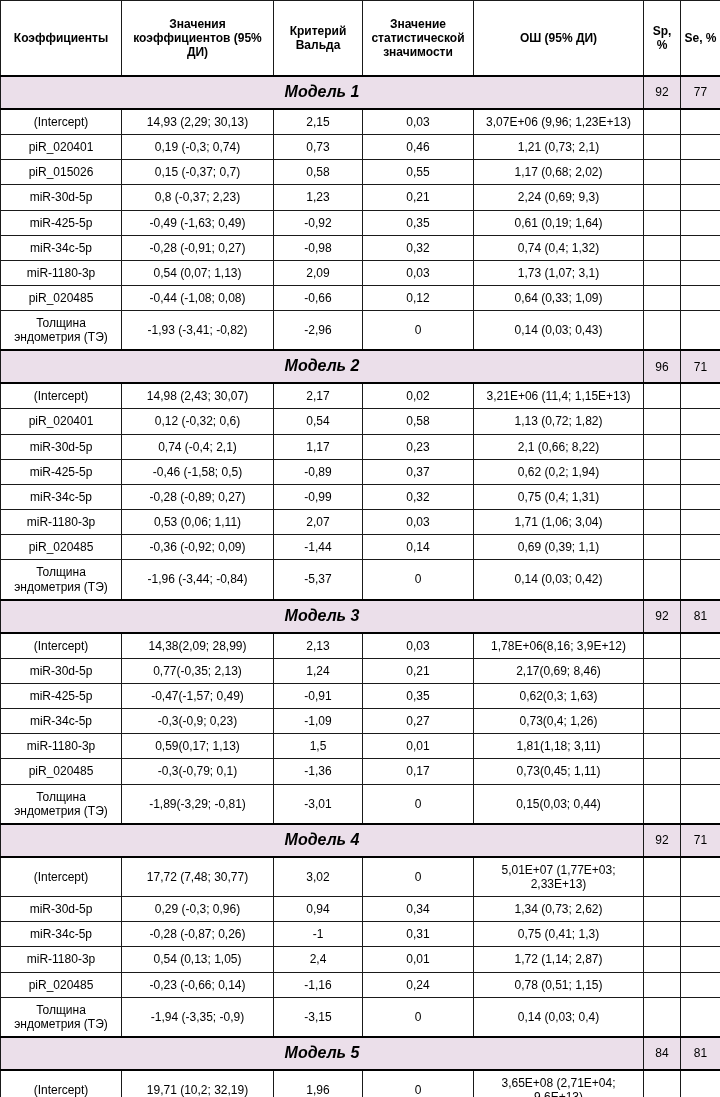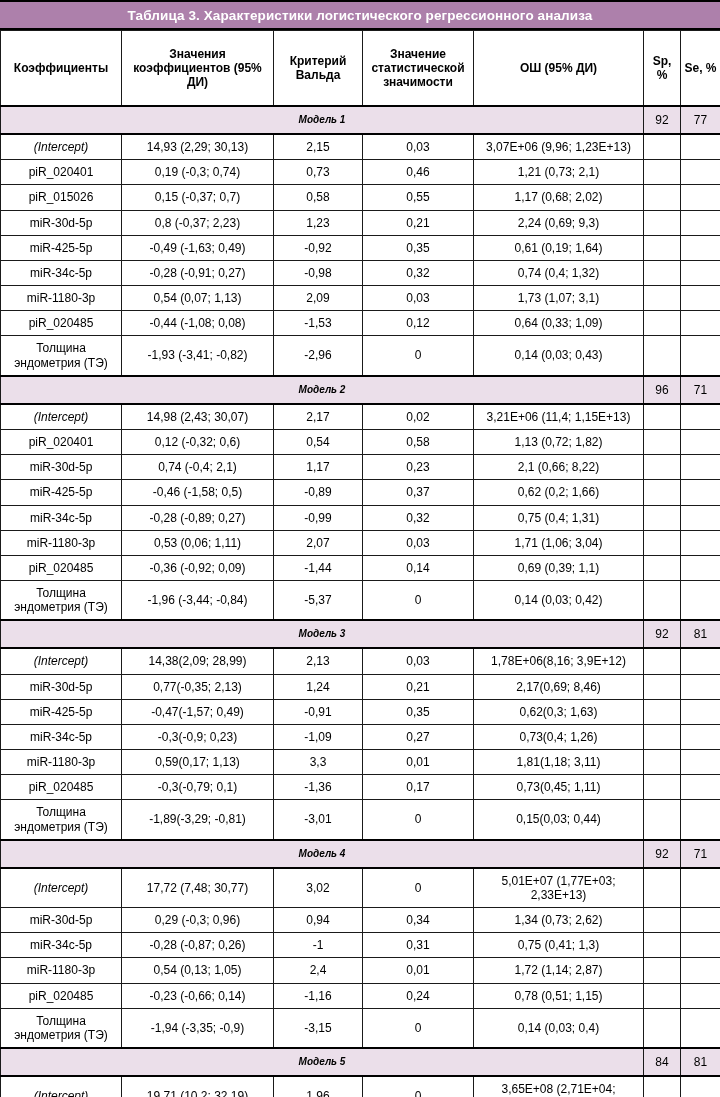--- a/index.html
+++ b/index.html
@@ -43,29 +43,28 @@
     border-bottom:2px solid #000;
     height:44px;
     padding:15px 2px;
   }
   tr.band td{
     background:var(--band-bg);
     border-top:2px solid #000;
     border-bottom:2px solid #000;
     padding:6px 2px;
   }
-  td.band-label{font-weight:bold;font-style:italic;font-size:10px;}
-  td.italic{font-style:italic;}
+  td.band-label{font-weight:bold;font-style:italic;font-size:16px;}
+  td.italic{}
   tr.data td{background:#fff;}
 </style>
 </head>
 <body>
 
 <div class="page">
-  <div class="title-bar">Таблица 3. Характеристики логистического регрессионного анализа</div>
   <table class="main">
     <colgroup>
       <col style="width:121px">
       <col style="width:152px">
       <col style="width:89px">
       <col style="width:111px">
       <col style="width:170px">
       <col style="width:37px">
       <col style="width:40px">
     </colgroup>
@@ -145,21 +144,21 @@
           <td>0,54 (0,07; 1,13)</td>
           <td>2,09</td>
           <td>0,03</td>
           <td>1,73 (1,07; 3,1)</td>
           <td></td>
           <td></td>
         </tr>
         <tr class="data">
           <td>piR_020485</td>
           <td>-0,44 (-1,08; 0,08)</td>
-          <td>-1,53</td>
+          <td>-0,66</td>
           <td>0,12</td>
           <td>0,64 (0,33; 1,09)</td>
           <td></td>
           <td></td>
         </tr>
         <tr class="data">
           <td>Толщина эндометрия (ТЭ)</td>
           <td>-1,93 (-3,41; -0,82)</td>
           <td>-2,96</td>
           <td>0</td>
@@ -197,21 +196,21 @@
           <td>0,23</td>
           <td>2,1 (0,66; 8,22)</td>
           <td></td>
           <td></td>
         </tr>
         <tr class="data">
           <td>miR-425-5p</td>
           <td>-0,46 (-1,58; 0,5)</td>
           <td>-0,89</td>
           <td>0,37</td>
-          <td>0,62 (0,2; 1,66)</td>
+          <td>0,62 (0,2; 1,94)</td>
           <td></td>
           <td></td>
         </tr>
         <tr class="data">
           <td>miR-34c-5p</td>
           <td>-0,28 (-0,89; 0,27)</td>
           <td>-0,99</td>
           <td>0,32</td>
           <td>0,75 (0,4; 1,31)</td>
           <td></td>
@@ -281,21 +280,21 @@
           <td>-0,3(-0,9; 0,23)</td>
           <td>-1,09</td>
           <td>0,27</td>
           <td>0,73(0,4; 1,26)</td>
           <td></td>
           <td></td>
         </tr>
         <tr class="data">
           <td>miR-1180-3p</td>
           <td>0,59(0,17; 1,13)</td>
-          <td>3,3</td>
+          <td>1,5</td>
           <td>0,01</td>
           <td>1,81(1,18; 3,11)</td>
           <td></td>
           <td></td>
         </tr>
         <tr class="data">
           <td>piR_020485</td>
           <td>-0,3(-0,79; 0,1)</td>
           <td>-1,36</td>
           <td>0,17</td>

